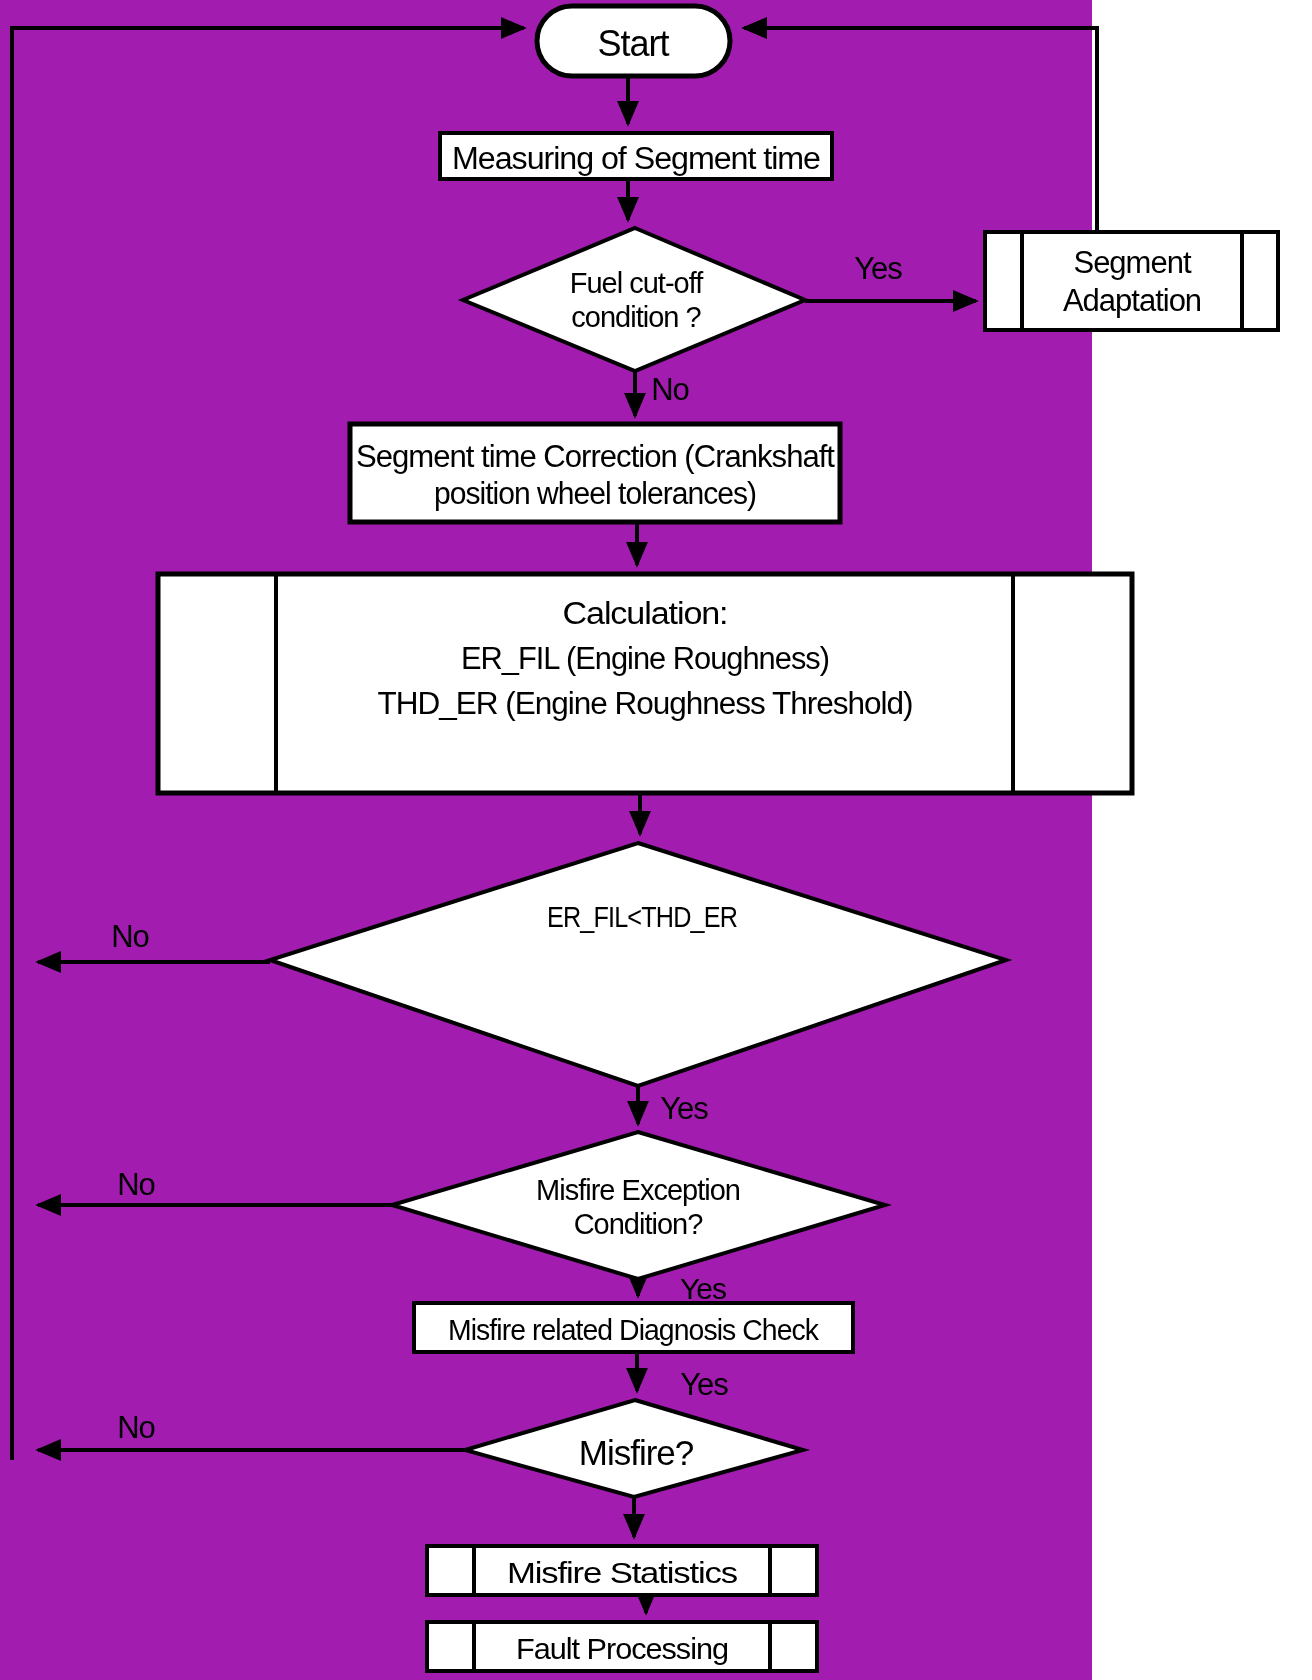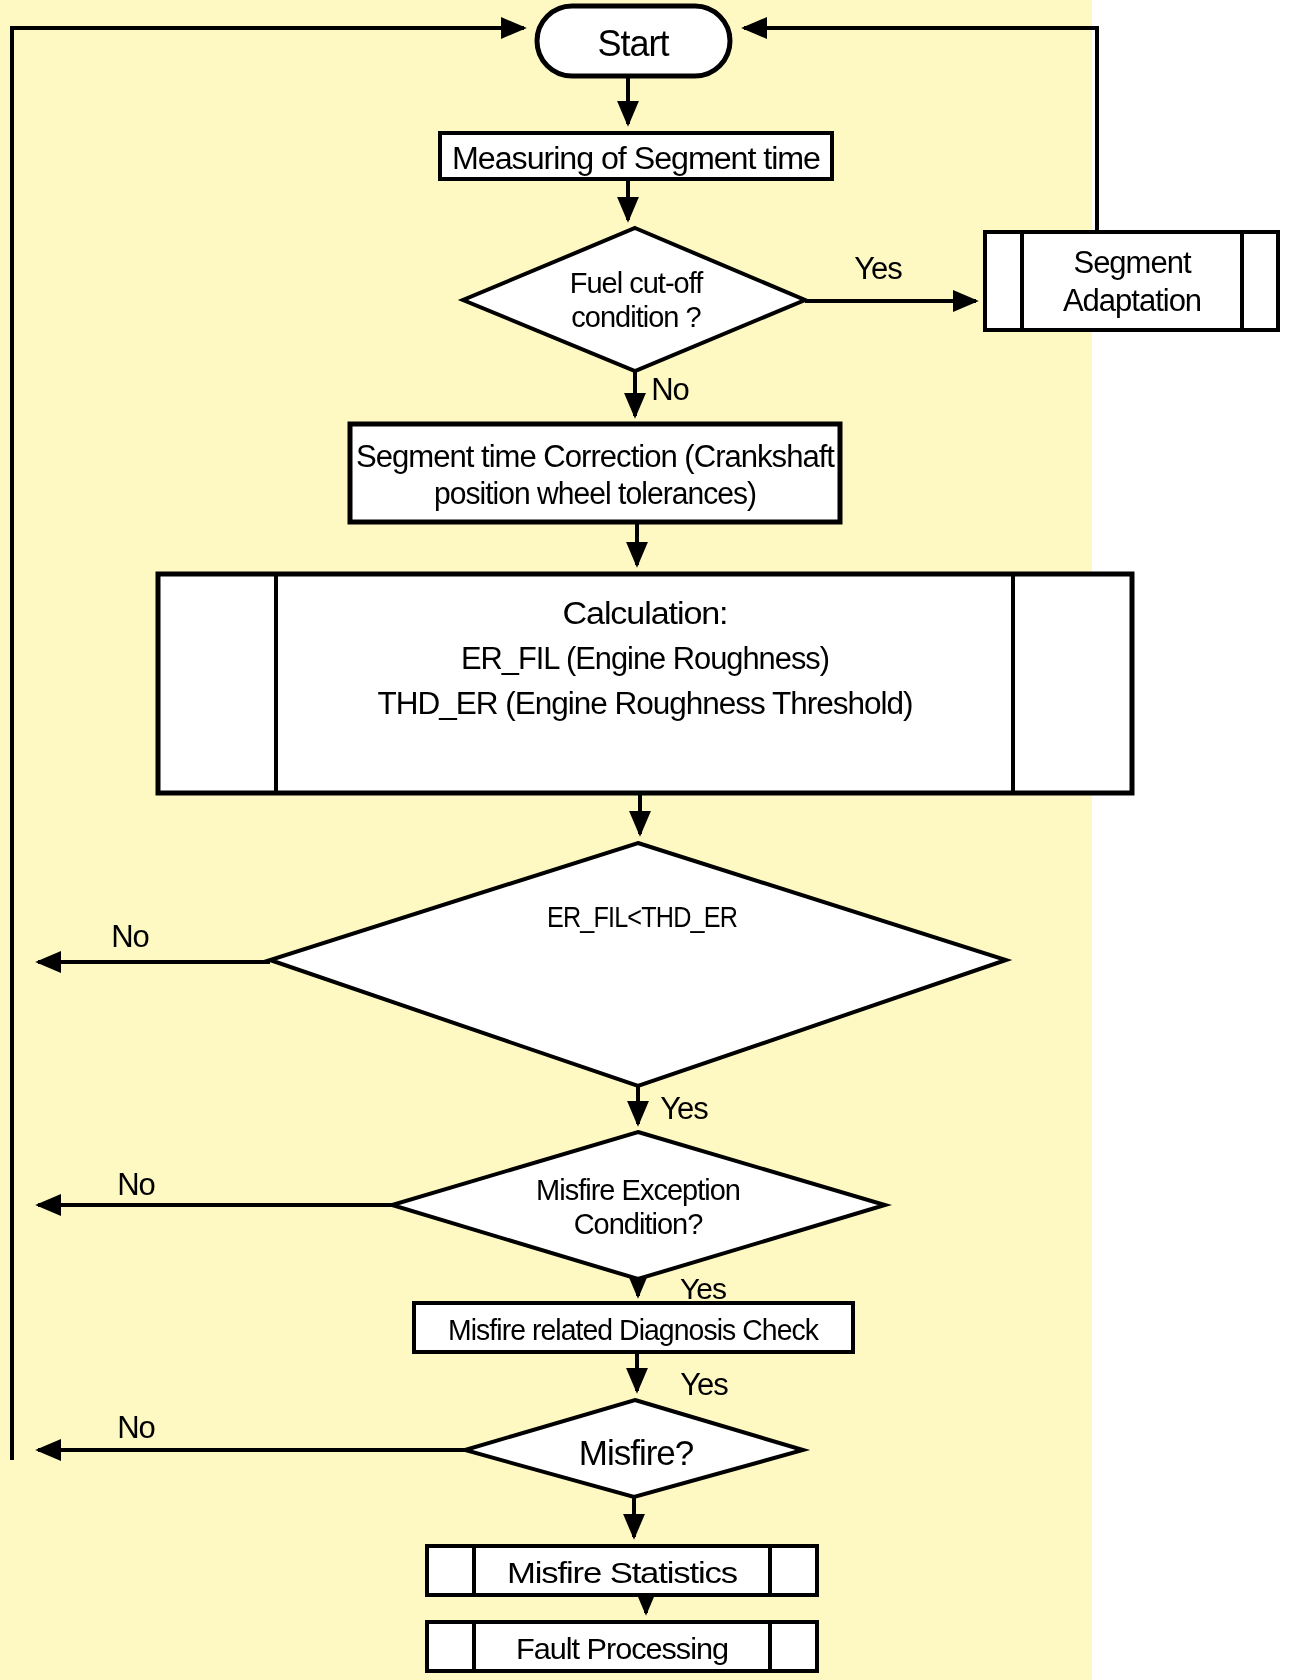--- a/index.html
+++ b/index.html
@@ -4,21 +4,21 @@
 <style>
   html, body {
     margin: 0;
     padding: 0;
     background: #ffffff;
   }
   .canvas {
     width: 1092px;
     height: 1680px;
     position: relative;
-    background: #fef9c3;
+    background: #a21caf;
   }
   svg {
     display: block;
   }
   text {
     font-family: "Liberation Sans", "DejaVu Sans", sans-serif;
     fill: #000000;
     letter-spacing: -1px;
   }
   .t-mid {

